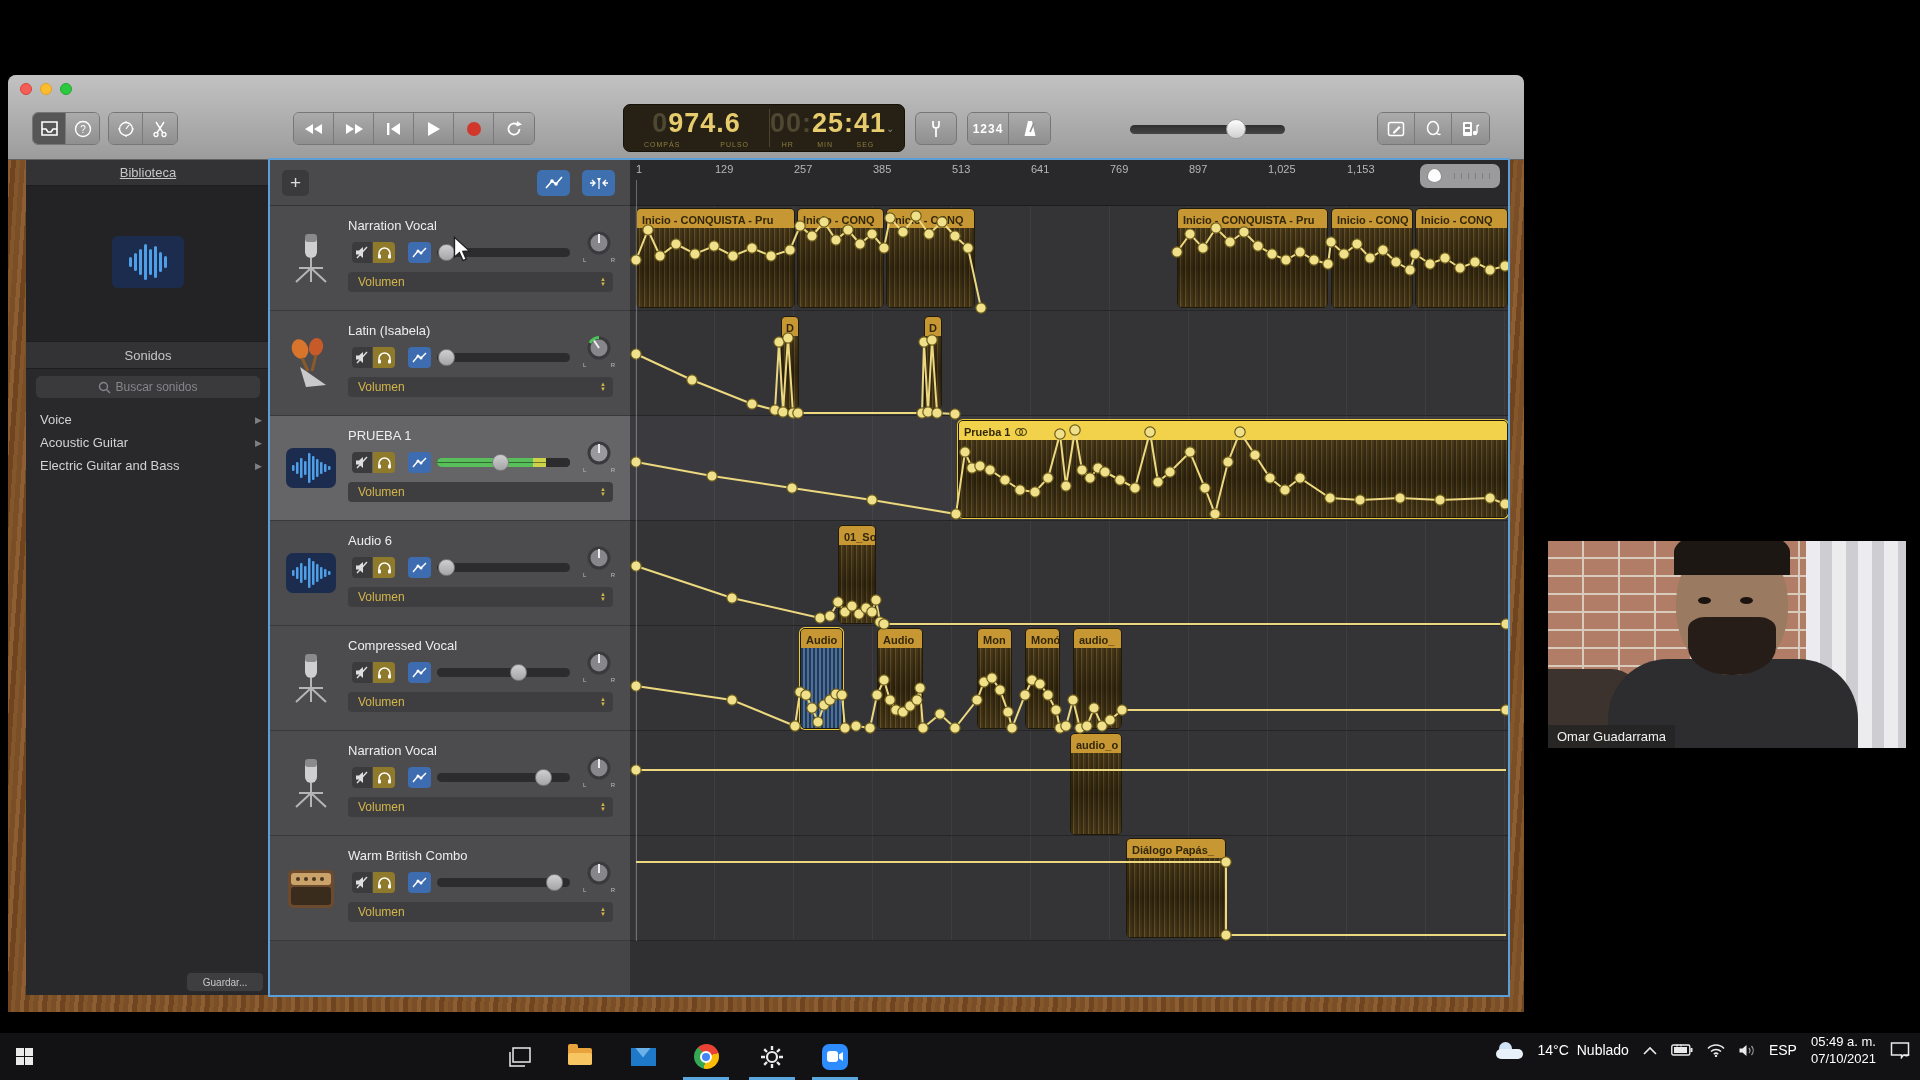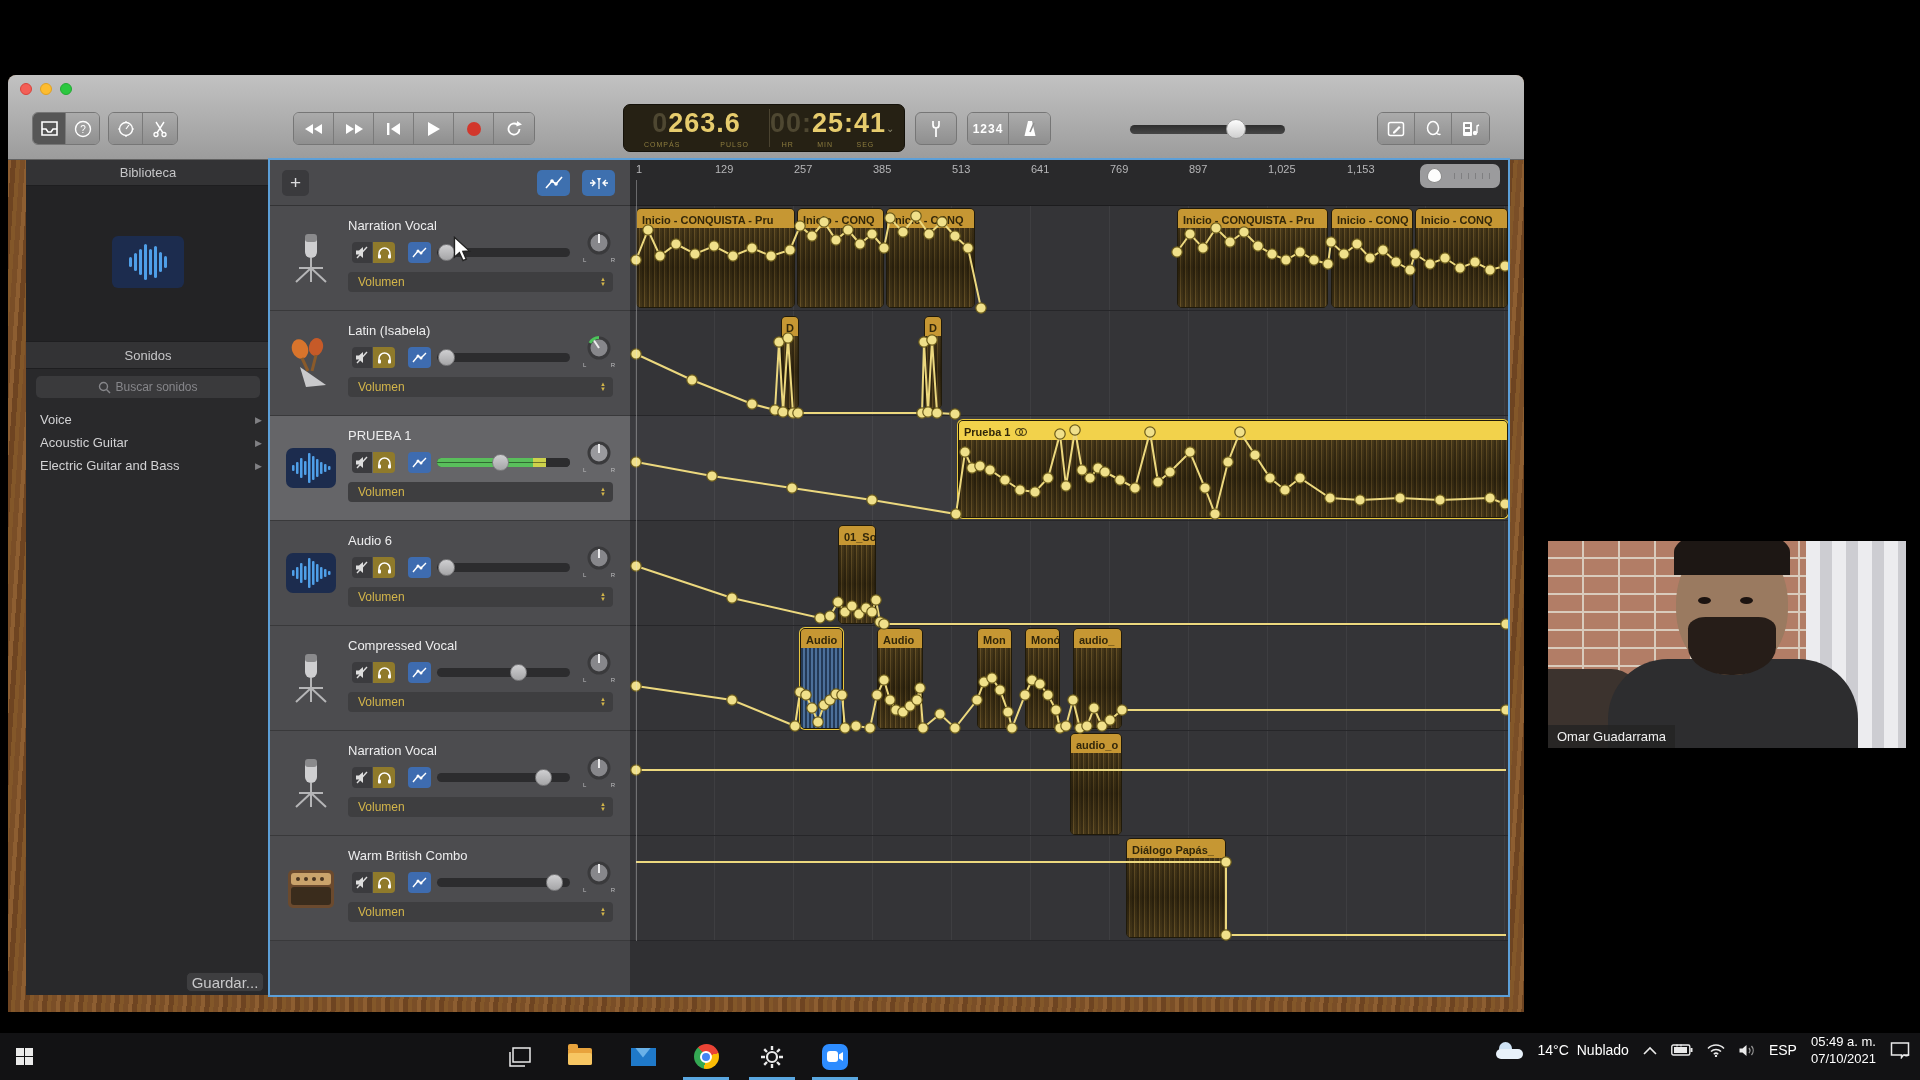--- a/index.html
+++ b/index.html
@@ -61,38 +61,38 @@
     border-radius:5px; background:linear-gradient(#2e2e2e,#464646); }
   #master-vol .thumb { position:absolute; top:-2px; left:62%; width:20px; height:20px;
     border-radius:50%; background:linear-gradient(#fdfdfd,#cfcfcf); border:1px solid #9a9a9a; }
 
   #seg-right { left:1369px; } #seg-right div { width:37px; }
 
   
   #library { position:absolute; left:18px; top:85px; width:244px; height:835px;
     background:#29292b; color:#c6c6c8; }
   #lib-header { height:26px; background:#333335; border-bottom:1px solid #1e1e20;
-    display:flex; align-items:center; justify-content:center; font-size:13px; }
+    display:flex; align-items:center; justify-content:center; font-size:13px;text-decoration:underline; }
   #lib-patch { position:absolute; left:0; top:26px; width:100%; height:155px; background:#232325; }
   #lib-patch-icon { position:absolute; left:86px; top:50px; width:72px; height:52px;
     border-radius:6px; background:#1c2c4e; display:flex; align-items:center; justify-content:center; gap:2px; }
   .wv i { display:block; width:3px; background:#4f9fe8; border-radius:2px; }
   #lib-sounds { position:absolute; left:0; top:181px; width:100%; height:28px;
     background:#333335; border-top:1px solid #1e1e20; border-bottom:1px solid #1e1e20;
     display:flex; align-items:center; justify-content:center; font-size:13px; }
   #lib-search { position:absolute; left:10px; top:216px; width:224px; height:22px;
     background:#3a3a3c; border-radius:5px; display:flex; align-items:center; gap:4px;
     padding:0 24px; justify-content:center; color:#86868a; font-size:12px; }
   #lib-list { position:absolute; left:0; top:248px; width:100%; }
   .lib-item { position:relative; height:23px; display:flex; align-items:center;
     padding-left:14px; font-size:13px; color:#d2d2d4; }
   .lib-item .chev { position:absolute; right:8px; font-size:9px; color:#808084; }
   #lib-save { position:absolute; left:160px; top:812px; width:78px; height:20px;
     background:#3e3e40; border:1px solid #2a2a2c; border-radius:5px; color:#c8c8ca;
-    font-size:15px; display:flex; align-items:center; justify-content:center; }
+    font-size:10px; display:flex; align-items:center; justify-content:center; }
 
   #tracks-area { position:absolute; left:262px; top:85px; width:1238px; height:835px; background:#47474a; }
   #focus-ring { position:absolute; left:-2px; top:-2px; width:1242px; height:839px;
     border:2px solid #5c9fd8; pointer-events:none; z-index:40; }
 
   
   #headers-col { position:absolute; left:0; top:0; width:360px; height:835px; background:#454548; }
   #headers-top { position:absolute; left:0; top:0; width:360px; height:46px;
     background:#4a4a4d; border-bottom:1px solid #333335; }
   #add-track-btn { position:absolute; left:12px; top:10px; width:27px; height:26px;
@@ -322,21 +322,21 @@
         <div>
           <svg class="ic" width="18" height="18" viewBox="0 0 18 18">
               <path d="M14.5 9a5.5 5.5 0 1 1-2-4.2" fill="none" stroke="#fff" stroke-width="1.8"></path>
               <polygon points="12,1 17,4.5 11.5,6.5" fill="#fff"></polygon>
             </svg>
         </div>
       </div>
 
       <div id="lcd">
         <div class="lcd-sec" style="flex:1.25">
-          <div class="lcd-digits"><span class="lcd-dim">0</span><span>263.6</span></div>
+          <div class="lcd-digits"><span class="lcd-dim">0</span><span>974.6</span></div>
           <div class="lcd-labels">
               <span>COMPÁS</span>
               <span>PULSO</span>
             </div>
         </div>
         <div id="lcd-divider"></div>
         <div class="lcd-sec">
           <div class="lcd-digits"><span class="lcd-dim">00:</span><span>25:41</span></div>
           <div class="lcd-labels">
               <span>HR</span>

